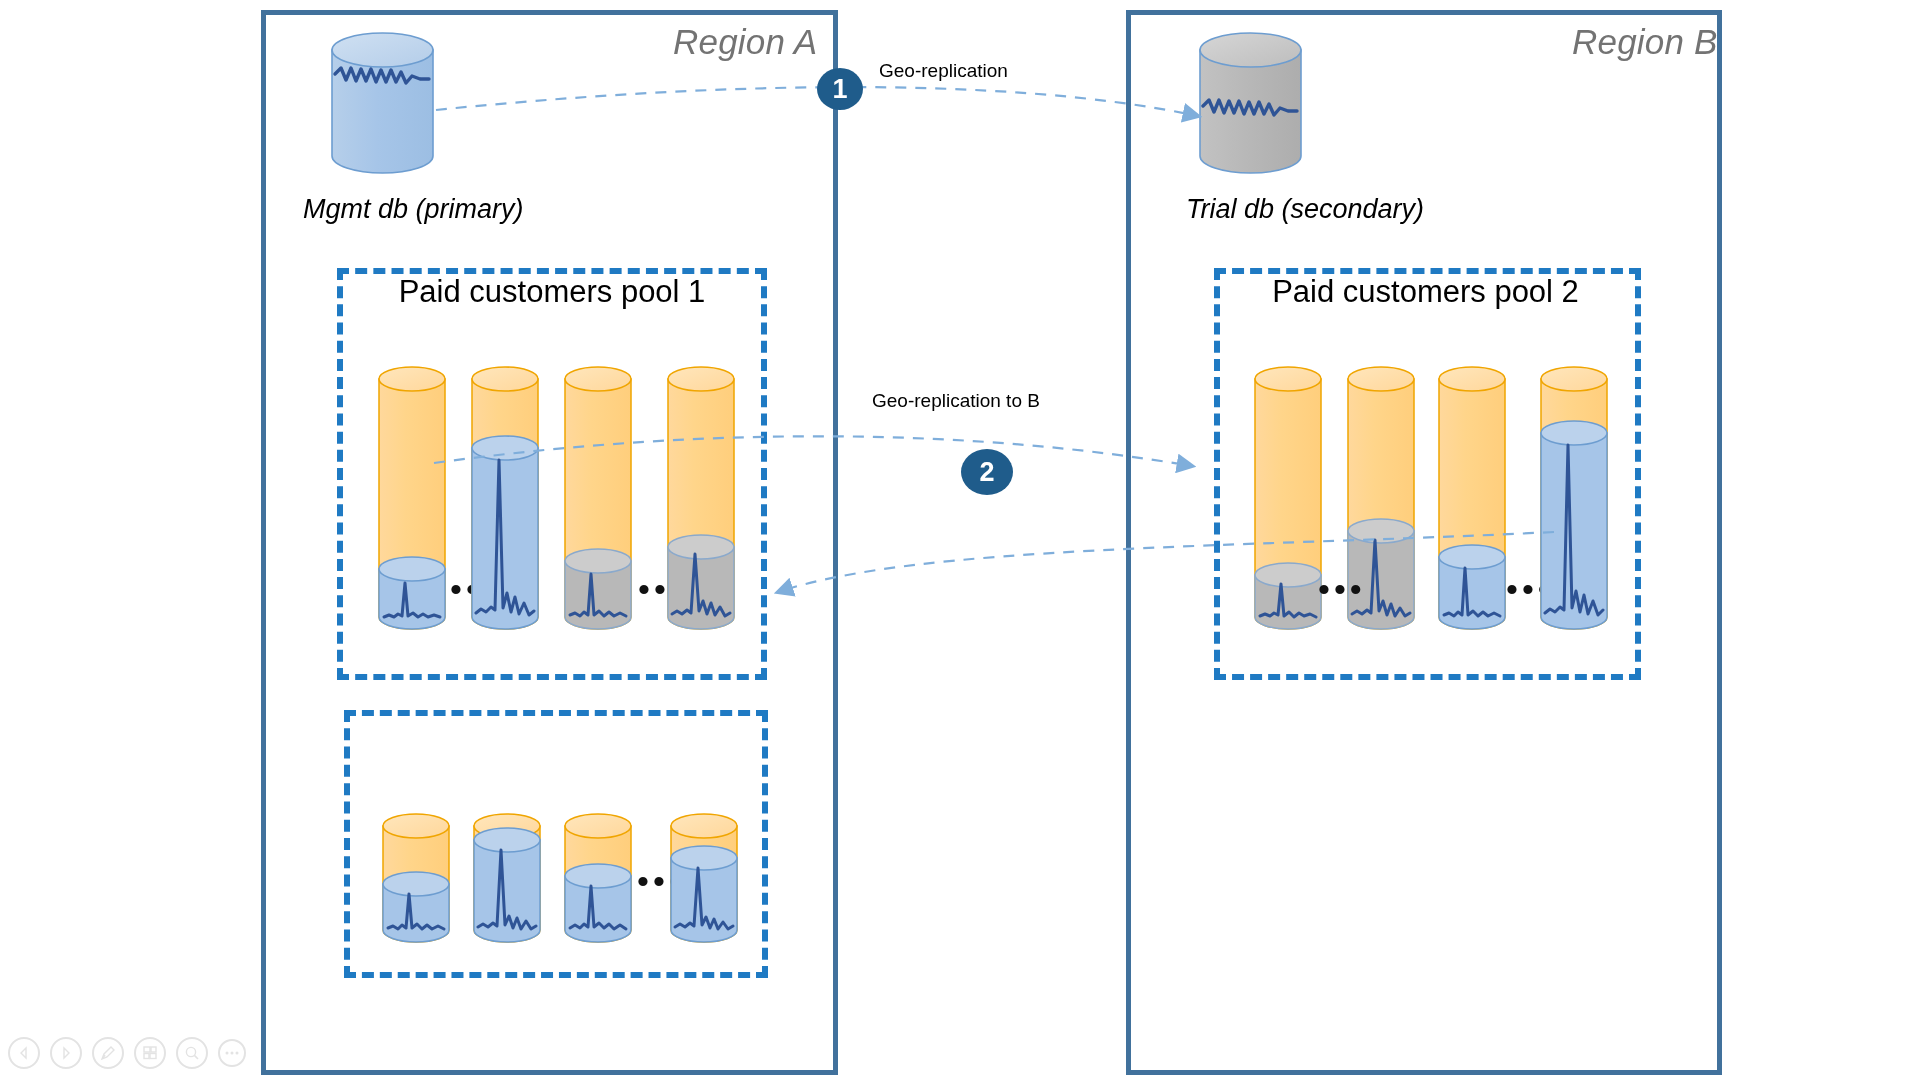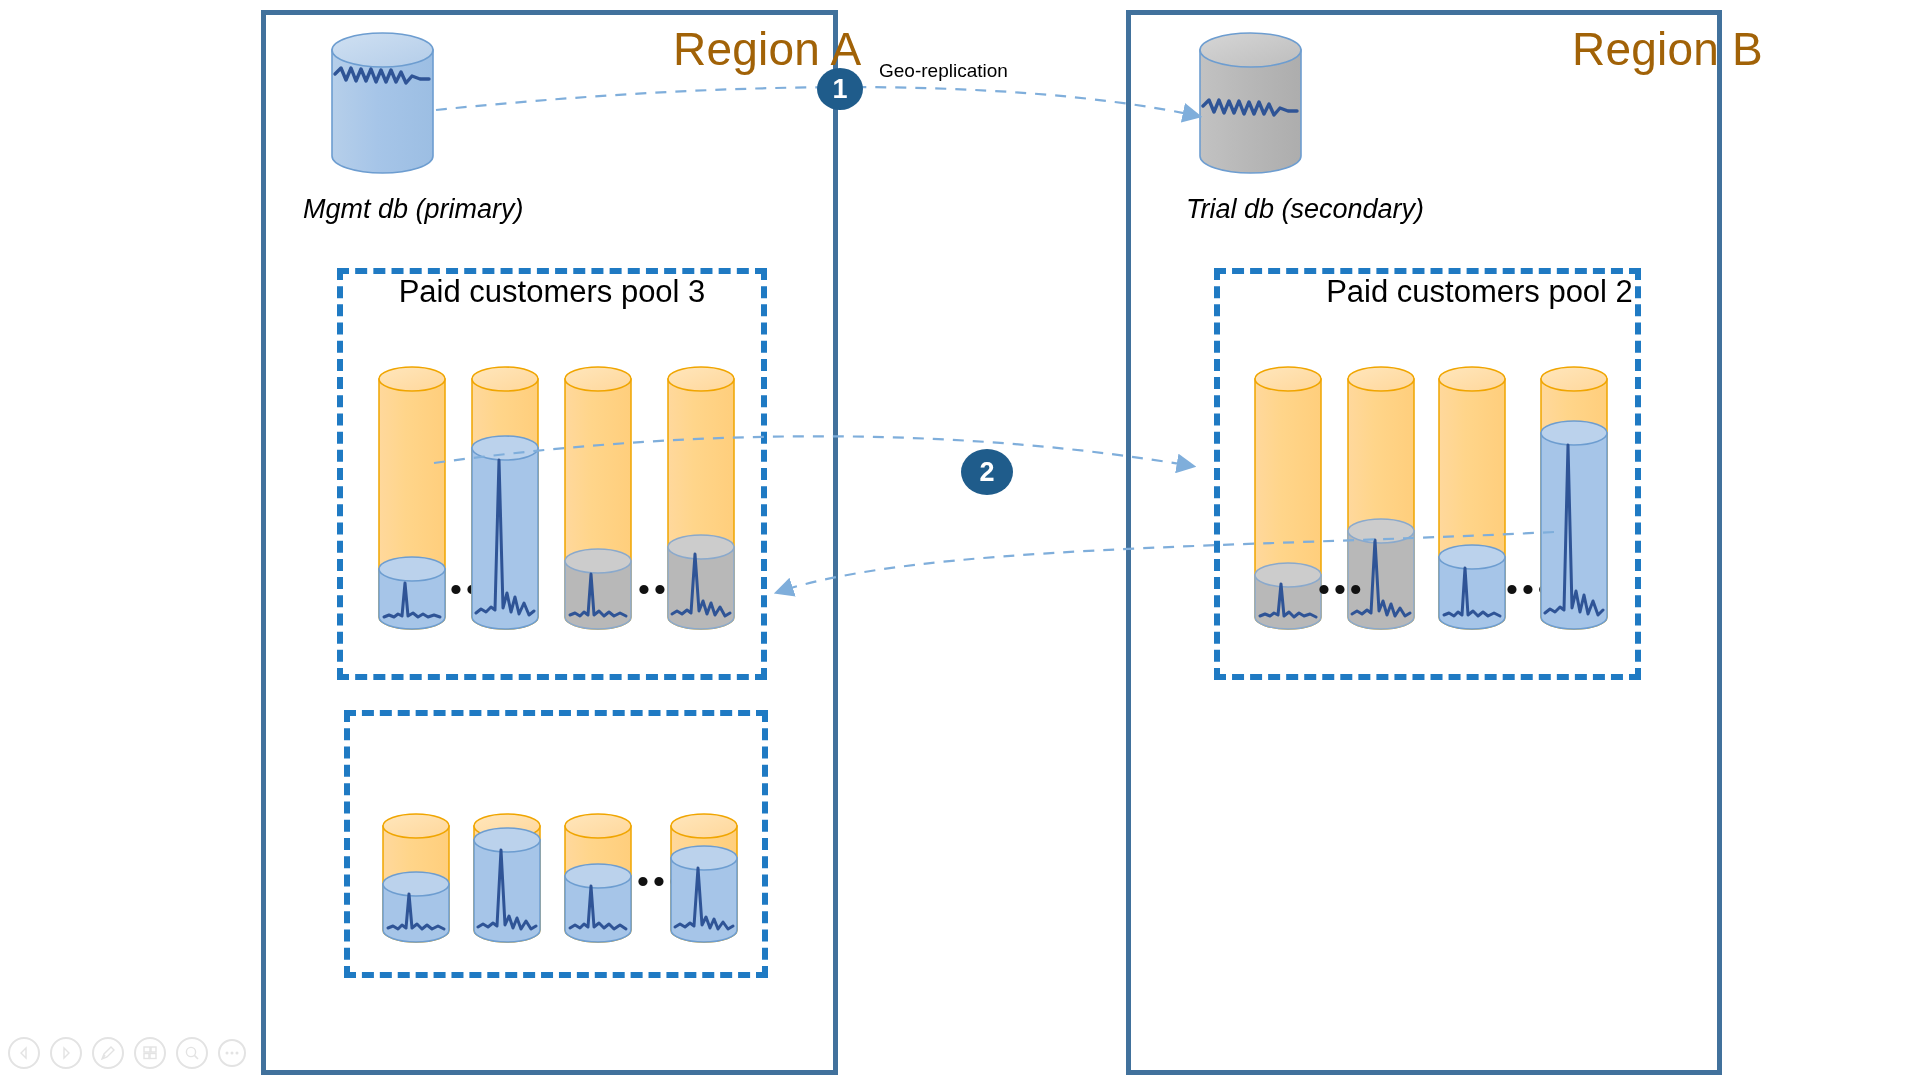--- a/index.html
+++ b/index.html
@@ -15,24 +15,25 @@
     background: #ffffff;
     overflow: hidden;
   }
   .region-box {
     position: absolute;
     border: 5px solid #41719C;
     background: transparent;
   }
   .region-title {
     position: absolute;
-    font-size: 46px;
-    color: #a16207;
+    font-size: 35px;
+    color: #737373;
     white-space: nowrap;
     letter-spacing: 0.2px;
+    font-style: italic;
   }
   .pool-box {
     position: absolute;
     border: 6px dashed #1F7AC3;
     background: transparent;
   }
   .pool-title {
     position: absolute;
     font-size: 31px;
     color: #000000;
@@ -93,26 +94,26 @@
 
 <div id="canvas">
 
   <div class="region-box" style="left:261px; top:10px; width:577px; height:1065px;"></div>
   <div class="region-title" style="left:673px; top:22px;">Region A</div>
 
   <div class="region-box" style="left:1126px; top:10px; width:596px; height:1065px;"></div>
   <div class="region-title" style="left:1556px; top:22px;margin-left:16px;">Region B</div>
 
   <div class="pool-box" style="left:337px; top:268px; width:430px; height:412px;"></div>
-  <div class="pool-title" style="left:337px; top:274px; width:430px;">Paid customers pool 3</div>
+  <div class="pool-title" style="left:337px; top:274px; width:430px;">Paid customers pool 1</div>
 
   <div class="pool-box" style="left:344px; top:710px; width:424px; height:268px;"></div>
 
   <div class="pool-box" style="left:1214px; top:268px; width:427px; height:412px;"></div>
-  <div class="pool-title" style="left:1266px; top:274px; width:427px;">Paid customers pool 2</div>
+  <div class="pool-title" style="left:1212px; top:274px; width:427px;">Paid customers pool 2</div>
 
   <div class="cyl" style="left:330px; top:32px; width:105px; height:142px;">
     <svg width="105" height="142" viewBox="0 0 105 142">
       <defs>
         <linearGradient id="gBlueBody" x1="0" y1="0" x2="1" y2="0">
           <stop offset="0%" stop-color="#B6CFEA"></stop>
           <stop offset="45%" stop-color="#A6C5E8"></stop>
           <stop offset="100%" stop-color="#9CBEE3"></stop>
         </linearGradient>
         <linearGradient id="gBlueTop" x1="0" y1="0" x2="1" y2="1">
@@ -289,20 +290,21 @@
     <path d="M436,110 C700,83 1000,74 1198,116" fill="none" stroke="#7FAEDB" stroke-width="2.2" stroke-dasharray="11,9" marker-end="url(#arrowhead)"></path>
 
     <path d="M434,463 C720,424 980,430 1192,466" fill="none" stroke="#7FAEDB" stroke-width="2.2" stroke-dasharray="11,9" marker-end="url(#arrowhead)"></path>
 
     <path d="M1554,532 C1230,548 920,545 778,592" fill="none" stroke="#7FAEDB" stroke-width="2.2" stroke-dasharray="11,9" marker-end="url(#arrowhead)"></path>
   </svg>
 
   <div class="step-badge" style="left:817px; top:68px; width:46px; height:42px;">1</div>
   <div class="flow-label" style="left:879px; top:60px;">Geo-replication</div>
 
+  <div class="flow-label" style="left:872px; top:390px;">Geo-replication to B</div>
   <div class="step-badge" style="left:961px; top:449px; width:52px; height:46px;">2</div>
 
   <div class="toolbar">
     <div class="tool-btn">
       <svg width="14" height="14" viewBox="0 0 14 14">
           <path d="M9,2 L4,7 L9,12 Z" fill="none" stroke="#E3E3E3" stroke-width="1.4"></path>
         </svg>
     </div>
     <div class="tool-btn">
       <svg width="14" height="14" viewBox="0 0 14 14">

